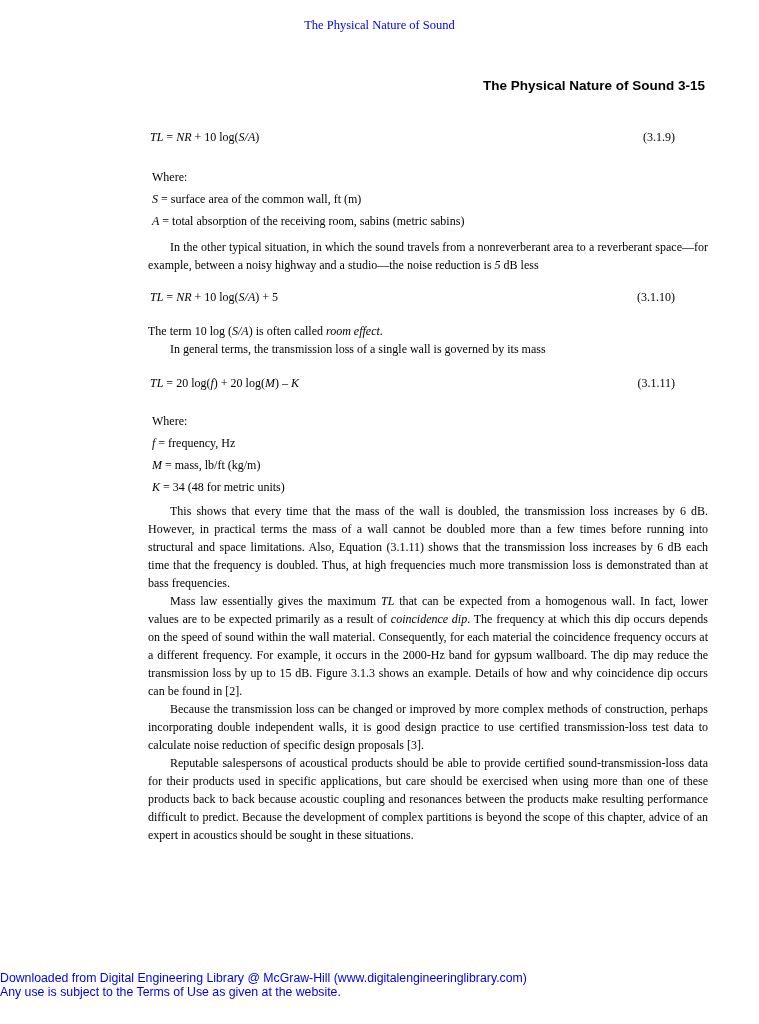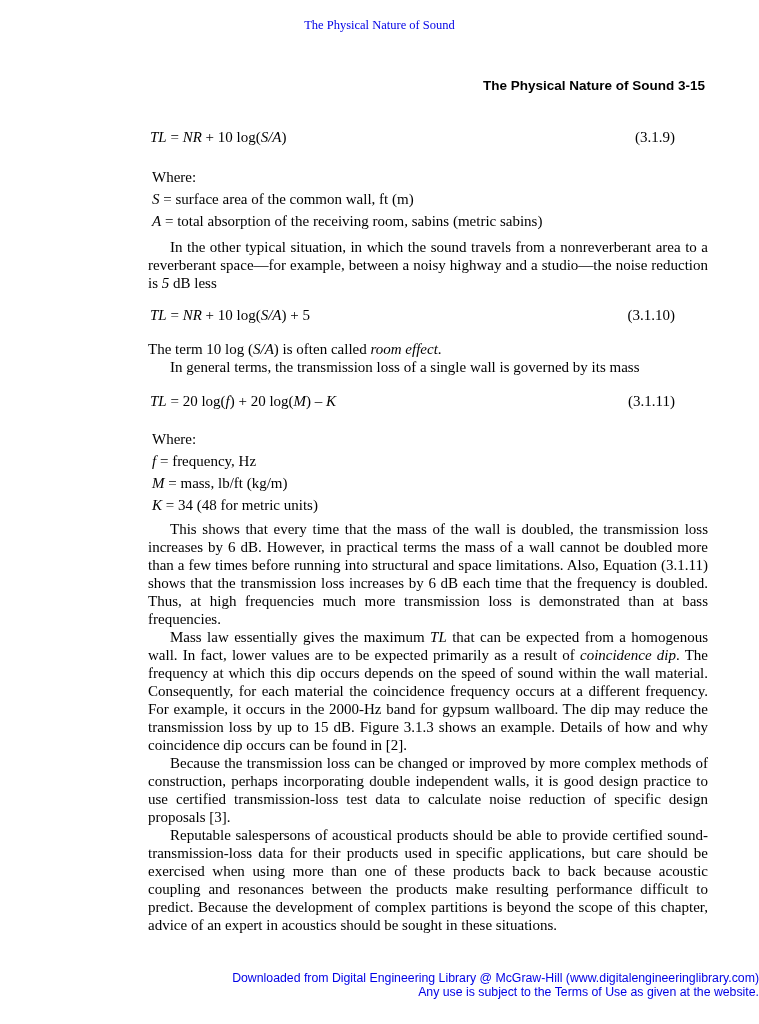--- a/index.html
+++ b/index.html
@@ -32,41 +32,41 @@
     font-family: "Liberation Sans", sans-serif;
     font-weight: bold;
     font-size: 13.5px;
     color: var(--ink);
   }
   .content {
     position: absolute;
     top: 128px;
     left: 148px;
     width: 560px;
-    font-size: 15px;
+    font-size: 12px;
     line-height: 18px;
   }
   .eq-row { display: flex; align-items: baseline; }
   #eq9  { margin: 0 0 22px 2px; }
   #eq10 { margin: 14px 0 16px 2px; }
   #eq11 { margin: 16px 0 20px 2px; gap: 6px; }
   .eq-num { margin-left: auto; padding-right: 33px; }
   .where div { margin: 4px; }
   .para { margin: 0; text-align: justify; }
   .para.indent { text-indent: 22px; }
   #p1 { margin-top: 8px; }
   #p2 { margin-top: 0; }
   #p4 { margin-top: 6px; }
   .it { font-style: italic; }
   .footer {
     position: absolute;
     top: 971px;
     left: 0;
     width: 100%;
-    text-align: right;
+    text-align: left;
     font-family: "Liberation Sans", sans-serif;
     font-size: 12.3px;
     line-height: 14px;
     color: var(--link-blue);
   }
   .footer .link { cursor: pointer; }
 </style>
 </head>
 <body>
 

